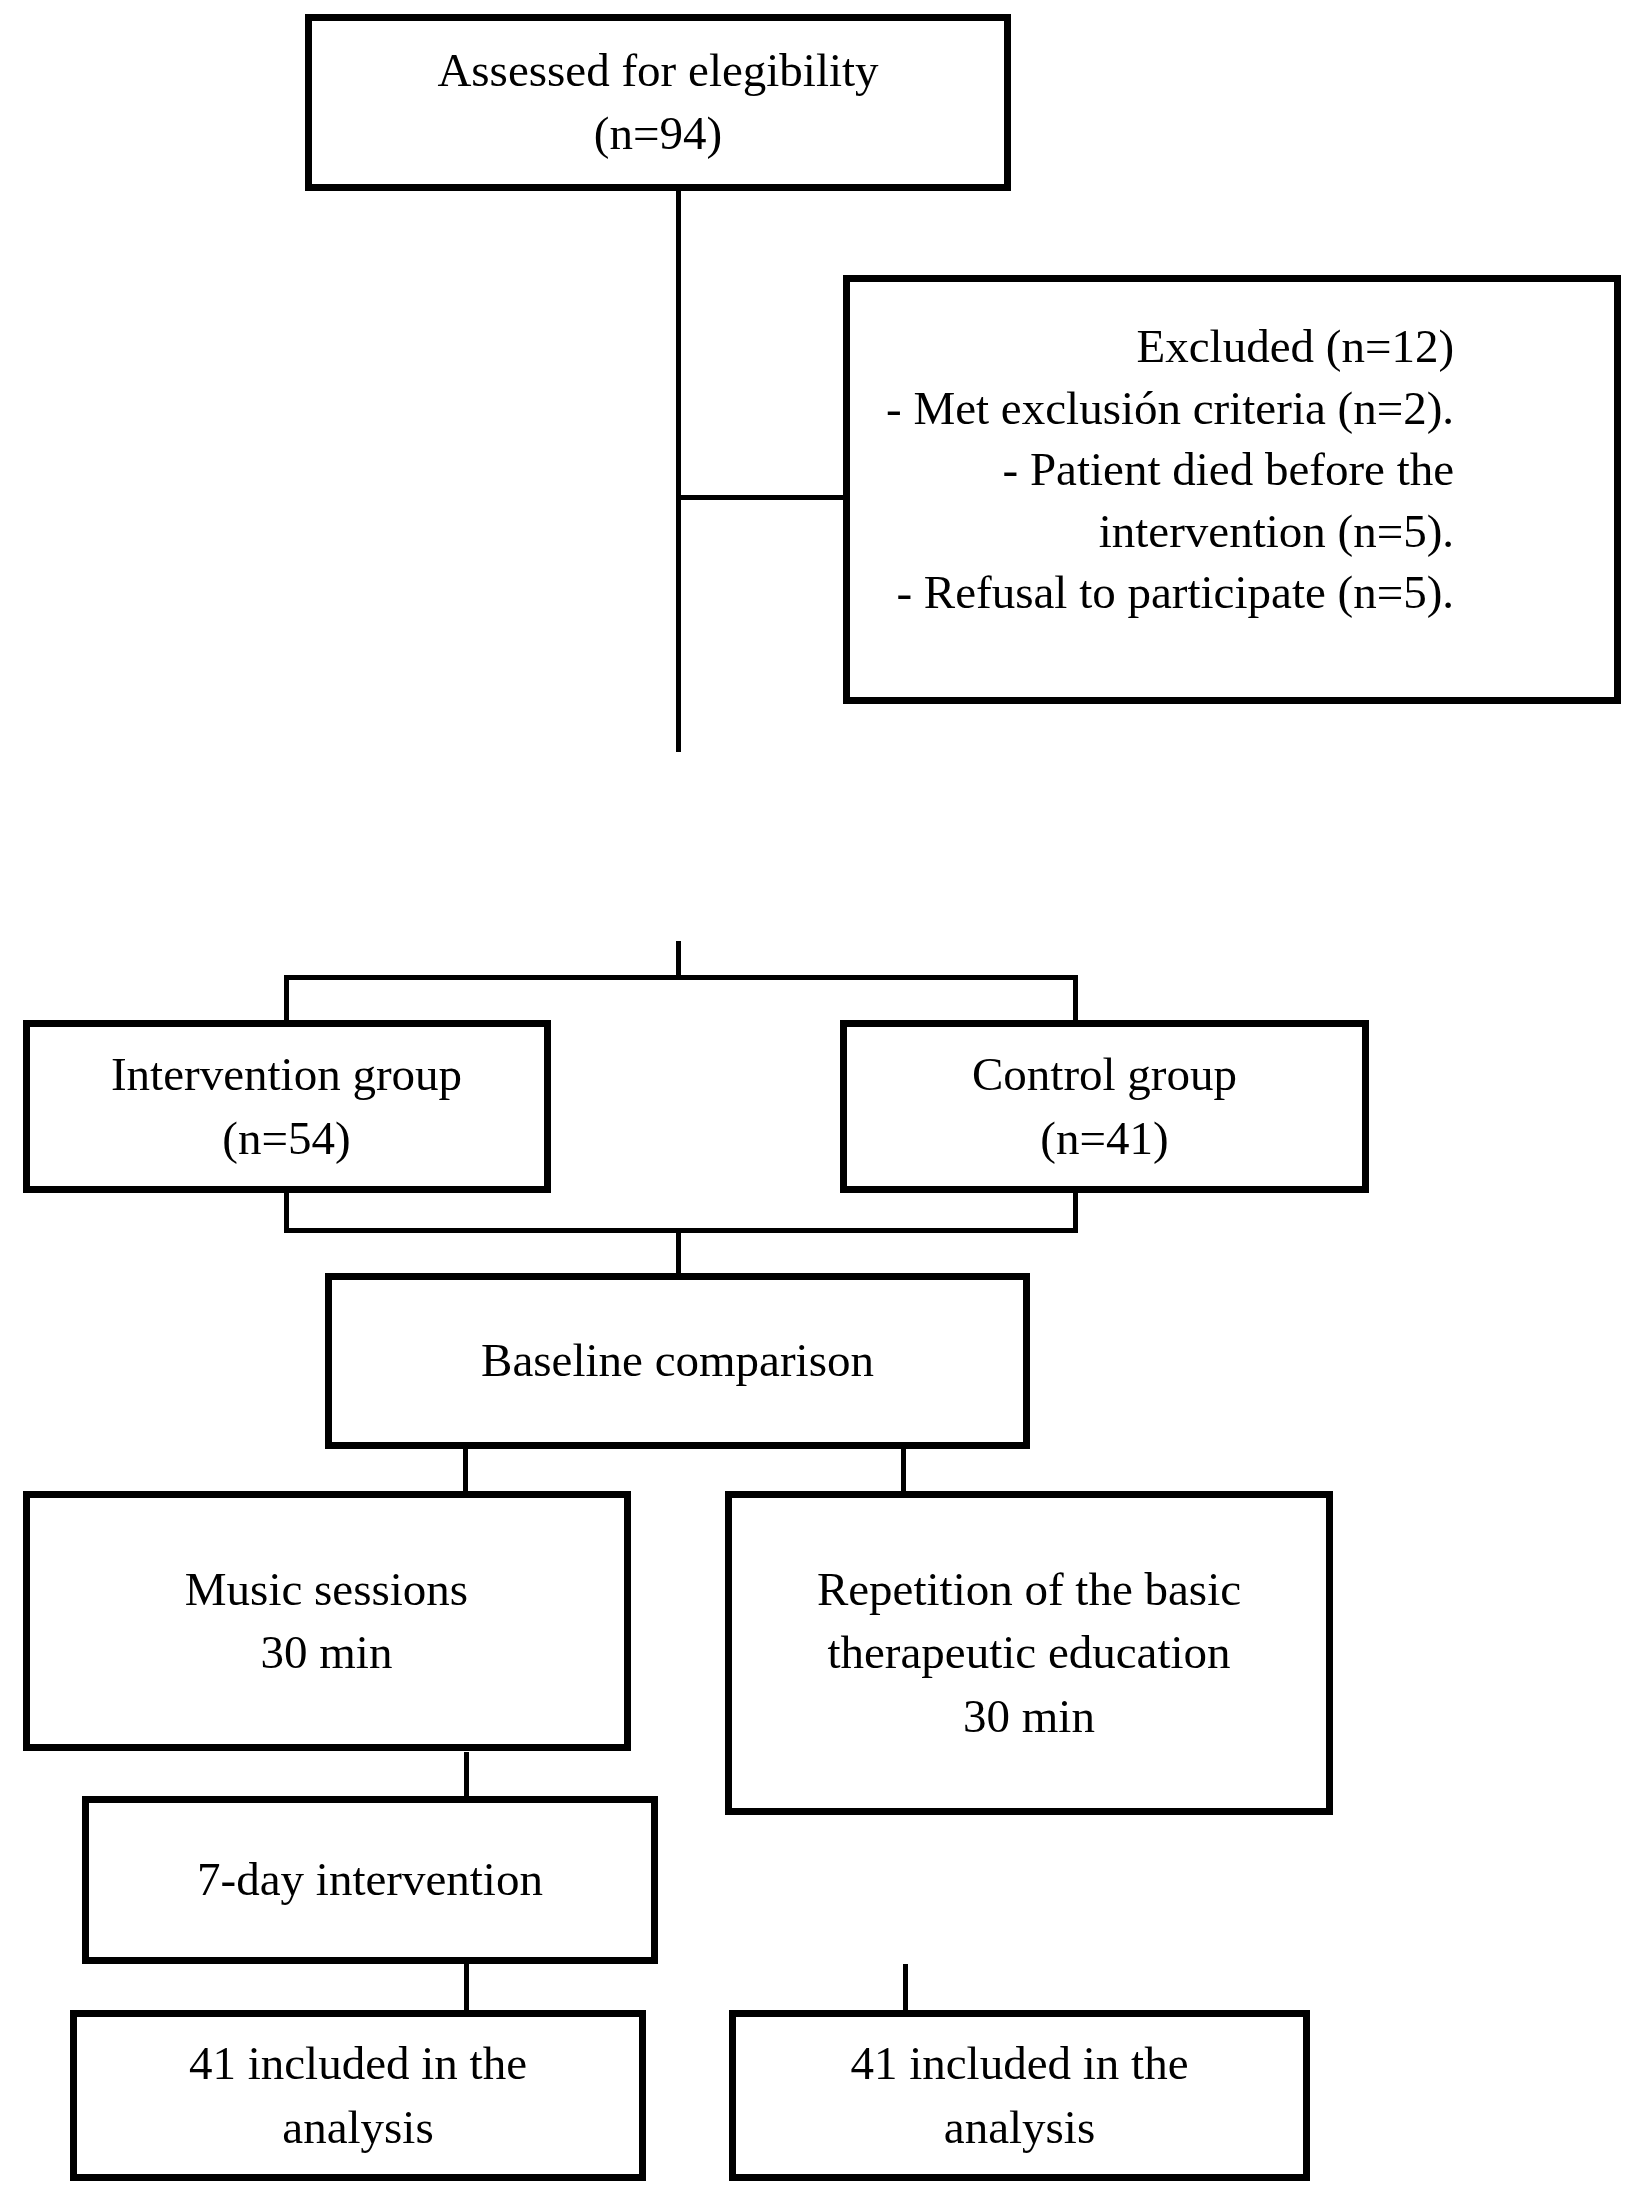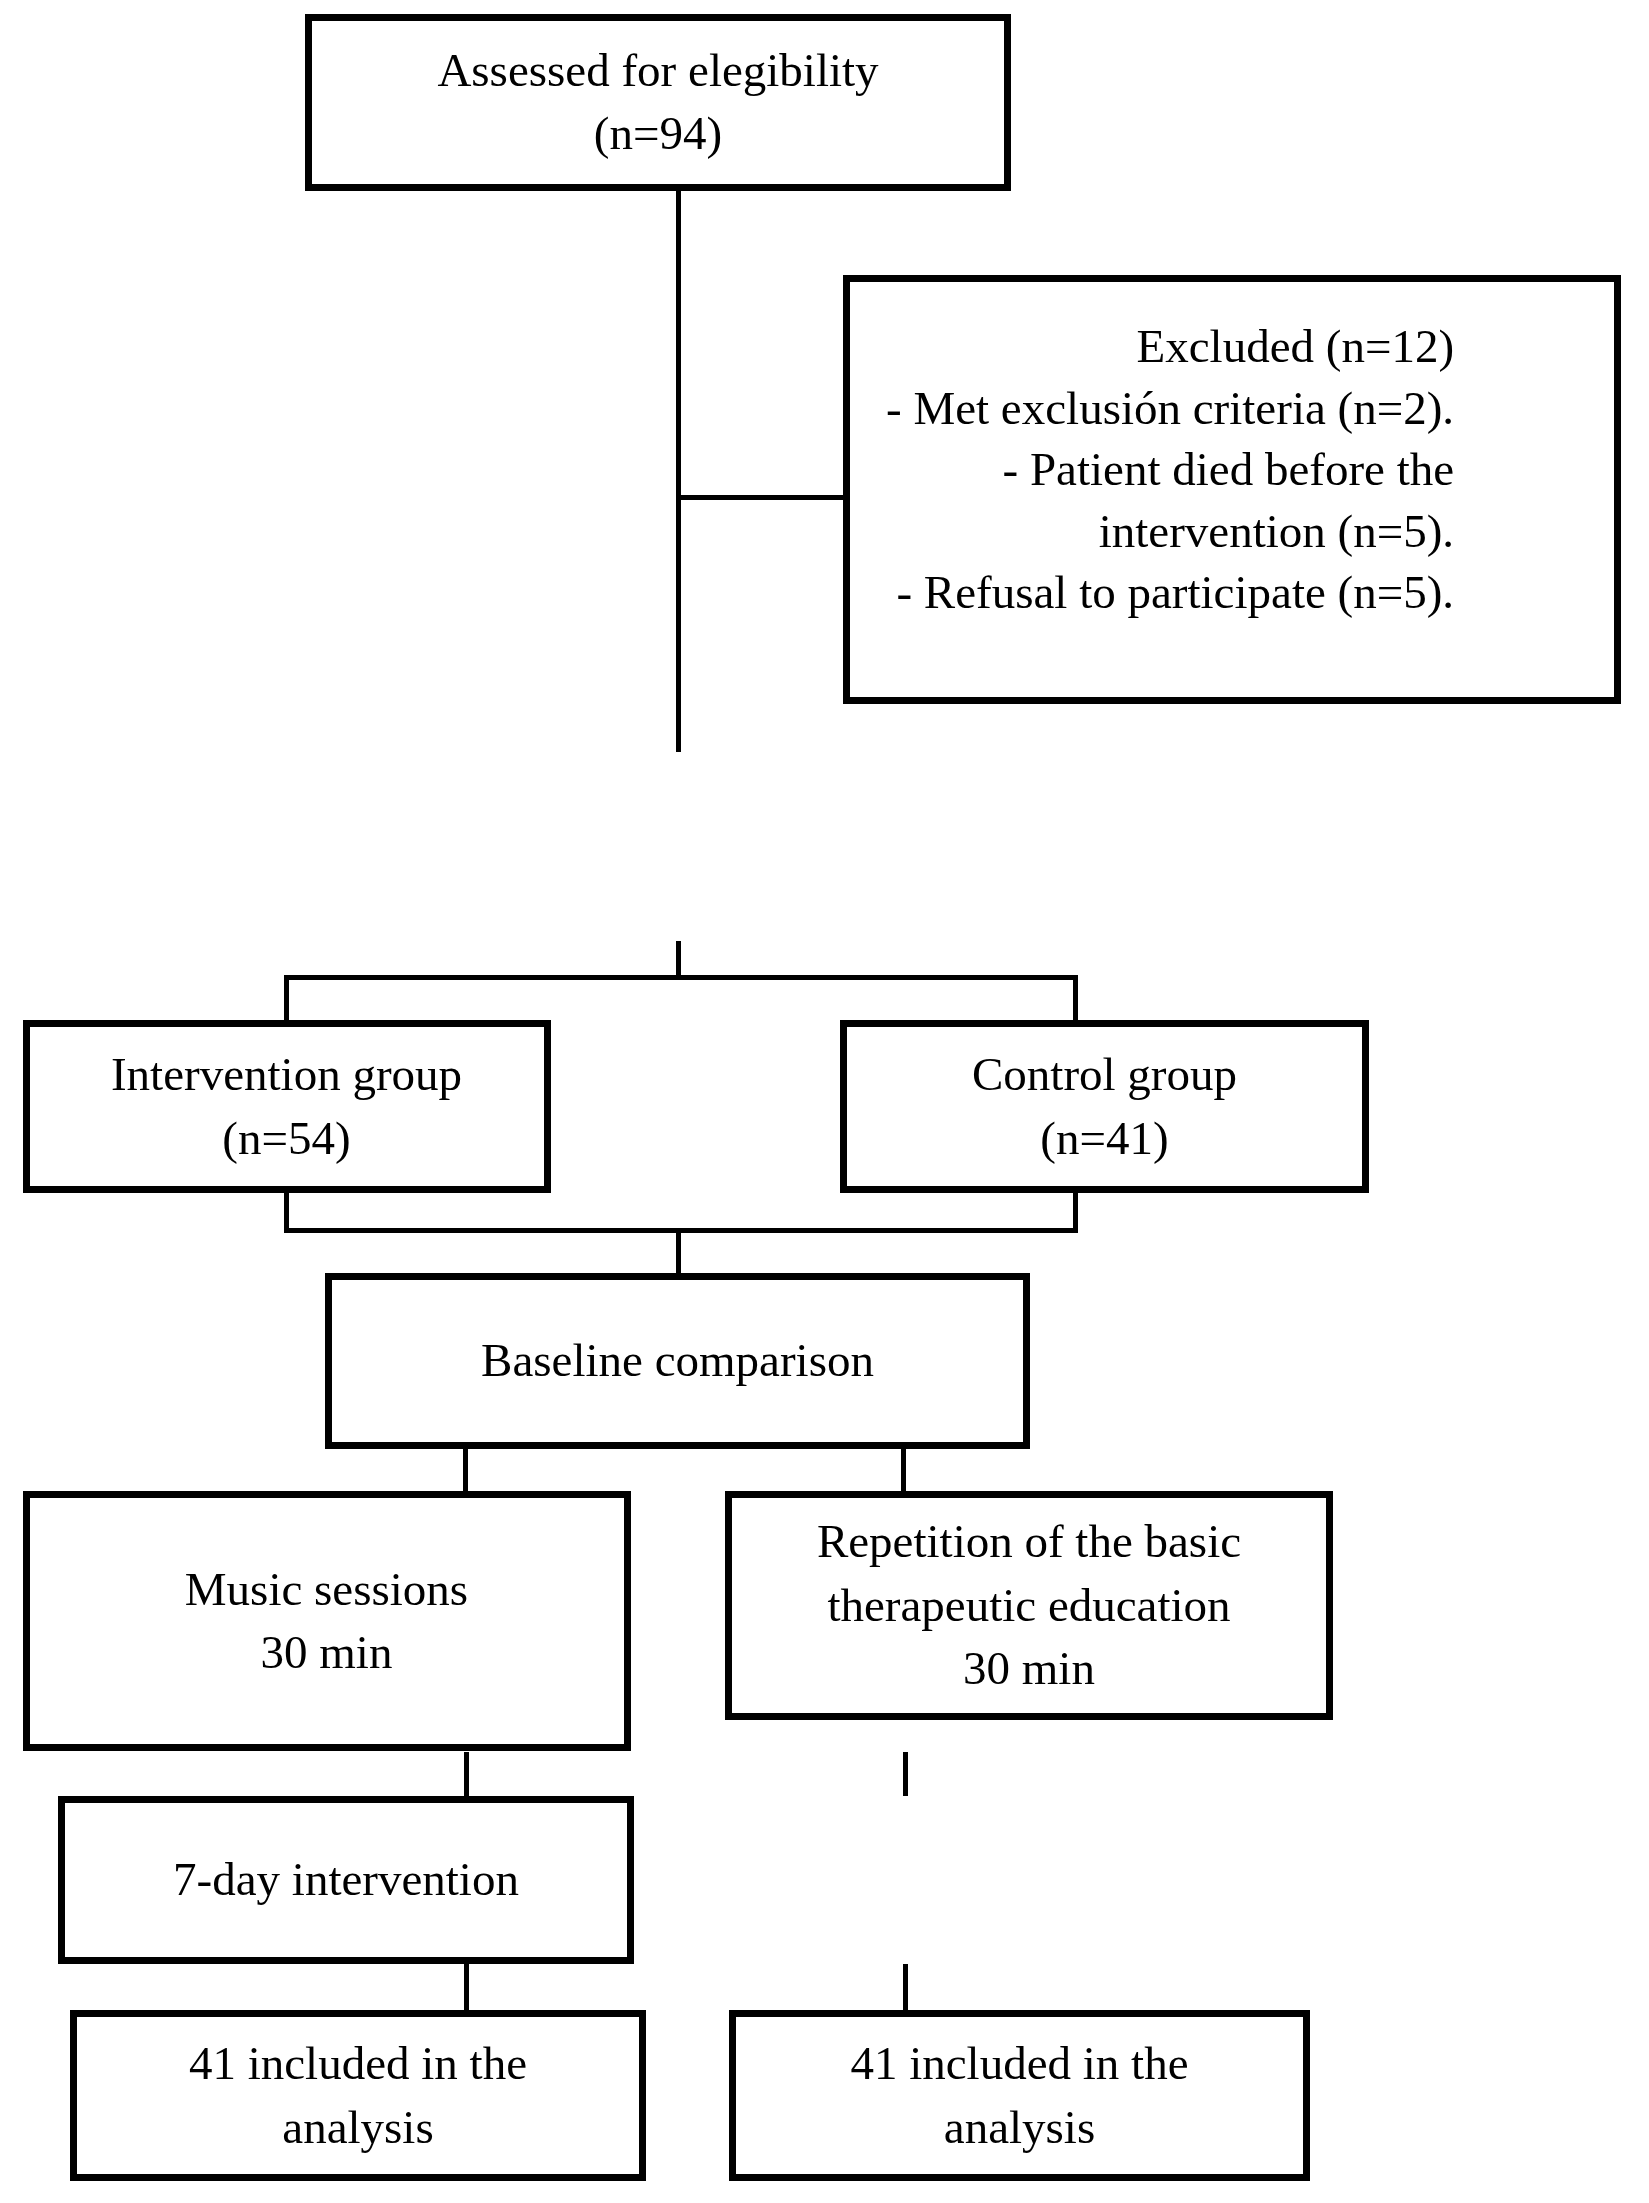--- a/index.html
+++ b/index.html
@@ -46,22 +46,22 @@
   }
 
   
   .b-assessed    {left:305px;  top:13.5px;   width:706px; height:177px;}
   .b-excluded    {left:843px;  top:275px;  width:778px; height:429px;}
   .b-recruited   {left:284px;  top:752px;  width:789px; height:190px;}
   .b-intervention{left:22.5px;   top:1020px; width:528px; height:173px;}
   .b-control     {left:810px;  top:1020px; width:529px; height:173px;margin-left:30px;}
   .b-baseline    {left:325px;  top:1273px; width:705px; height:176px;}
   .b-music       {left:22.5px;   top:1491px; width:608px; height:260px;}
-  .b-repetition  {left:725px;  top:1491px; width:608px; height:229px;}
-  .b-day7i       {left:58px;   top:1796px; width:576px; height:168px;}
+  .b-repetition  {left:725px;  top:1491px; width:608px; height:324px;}
+  .b-day7i       {left:82px;   top:1796px; width:576px; height:168px;}
   .b-day7c       {left:729px;  top:1796px; width:581px; height:168px;}
   .b-incl-left   {left:70px;   top:2010px; width:576px; height:171px;}
   .b-incl-right  {left:729px;  top:2010px; width:581px; height:171px;}
 
   
   .c-assessed-recruited {left:676px;  top:190px;  width:4.5px;   height:562px;}
   .c-excluded-branch    {left:678px;  top:495px;  width:167px; height:4.5px;}
   .c-recruited-stub     {left:676px;  top:941px; width:4.5px;   height:38px;}
   .c-split-h            {left:284px;  top:975px; width:793px; height:4.5px;}
   .c-split-left-v       {left:284px;  top:975px; width:4.5px;   height:47px;}

